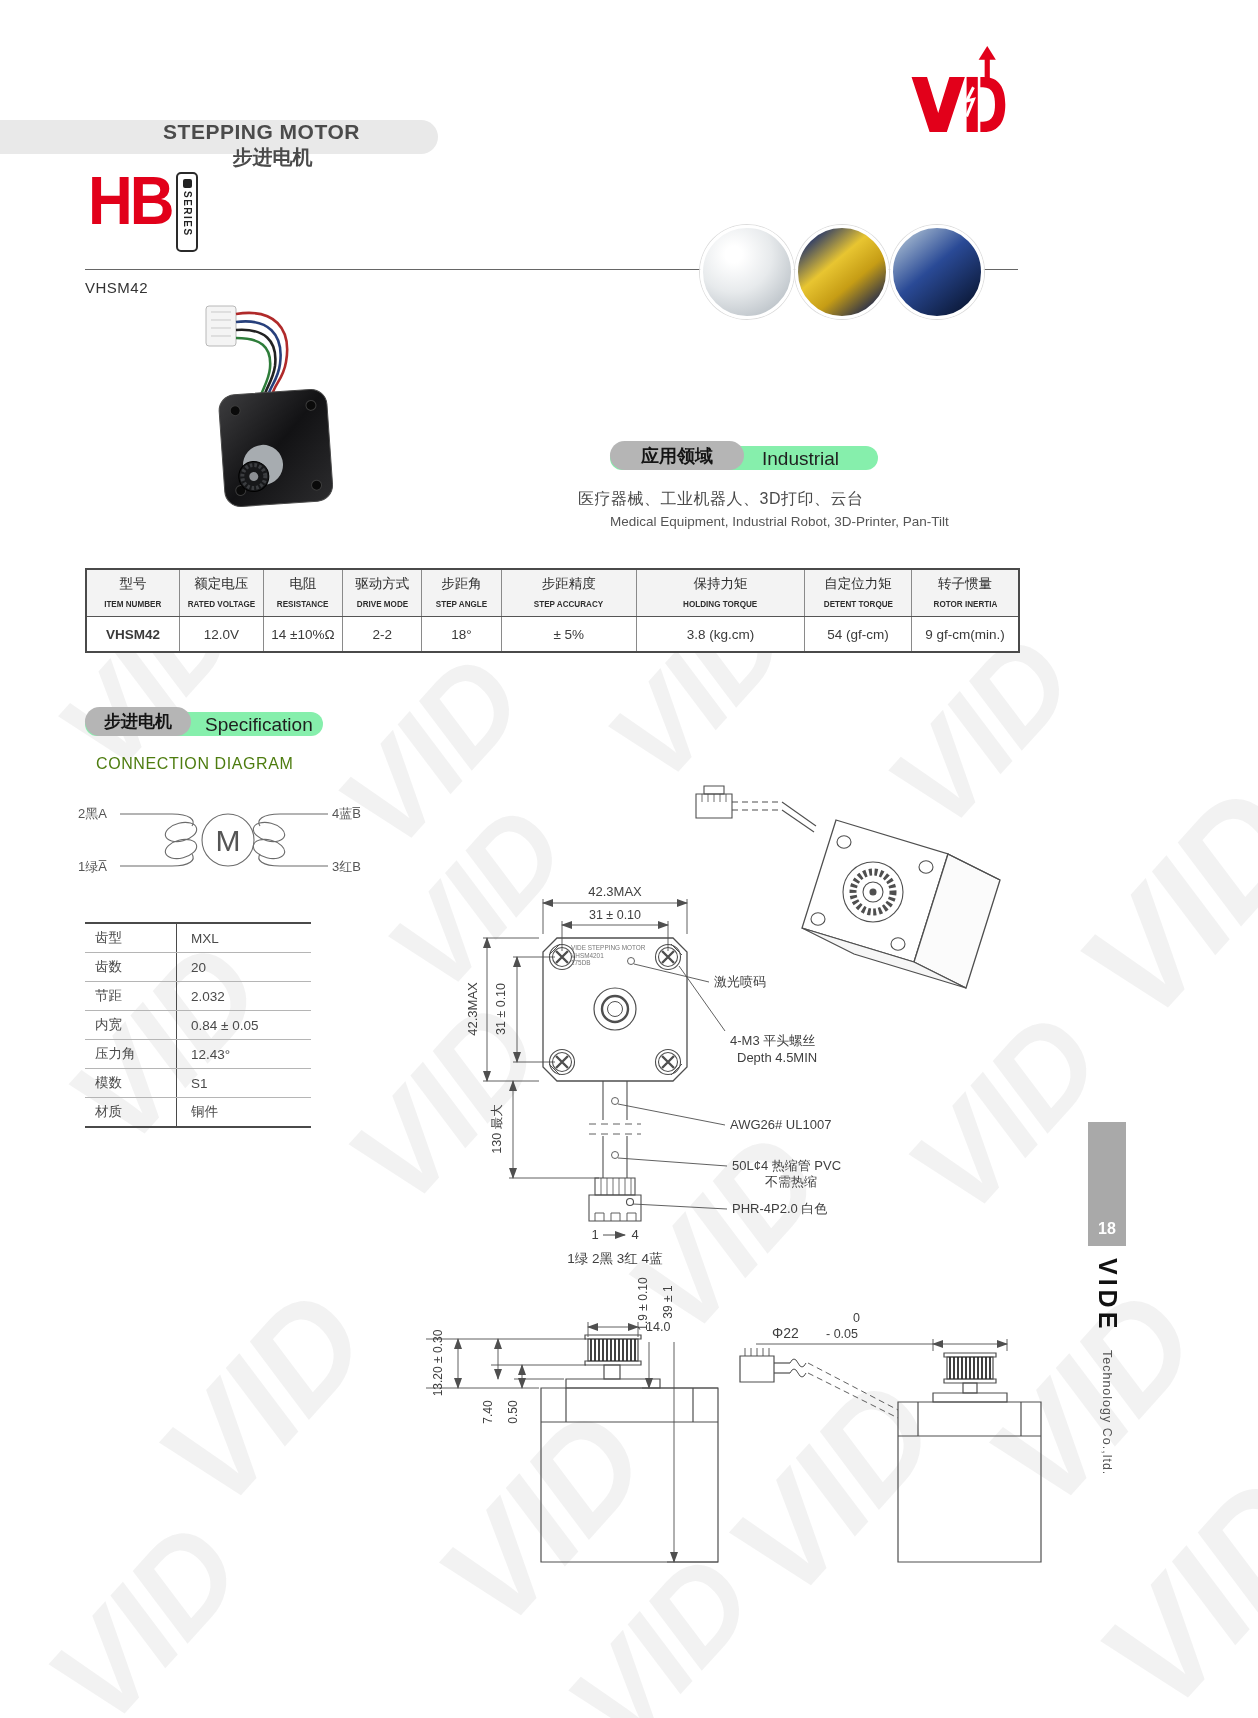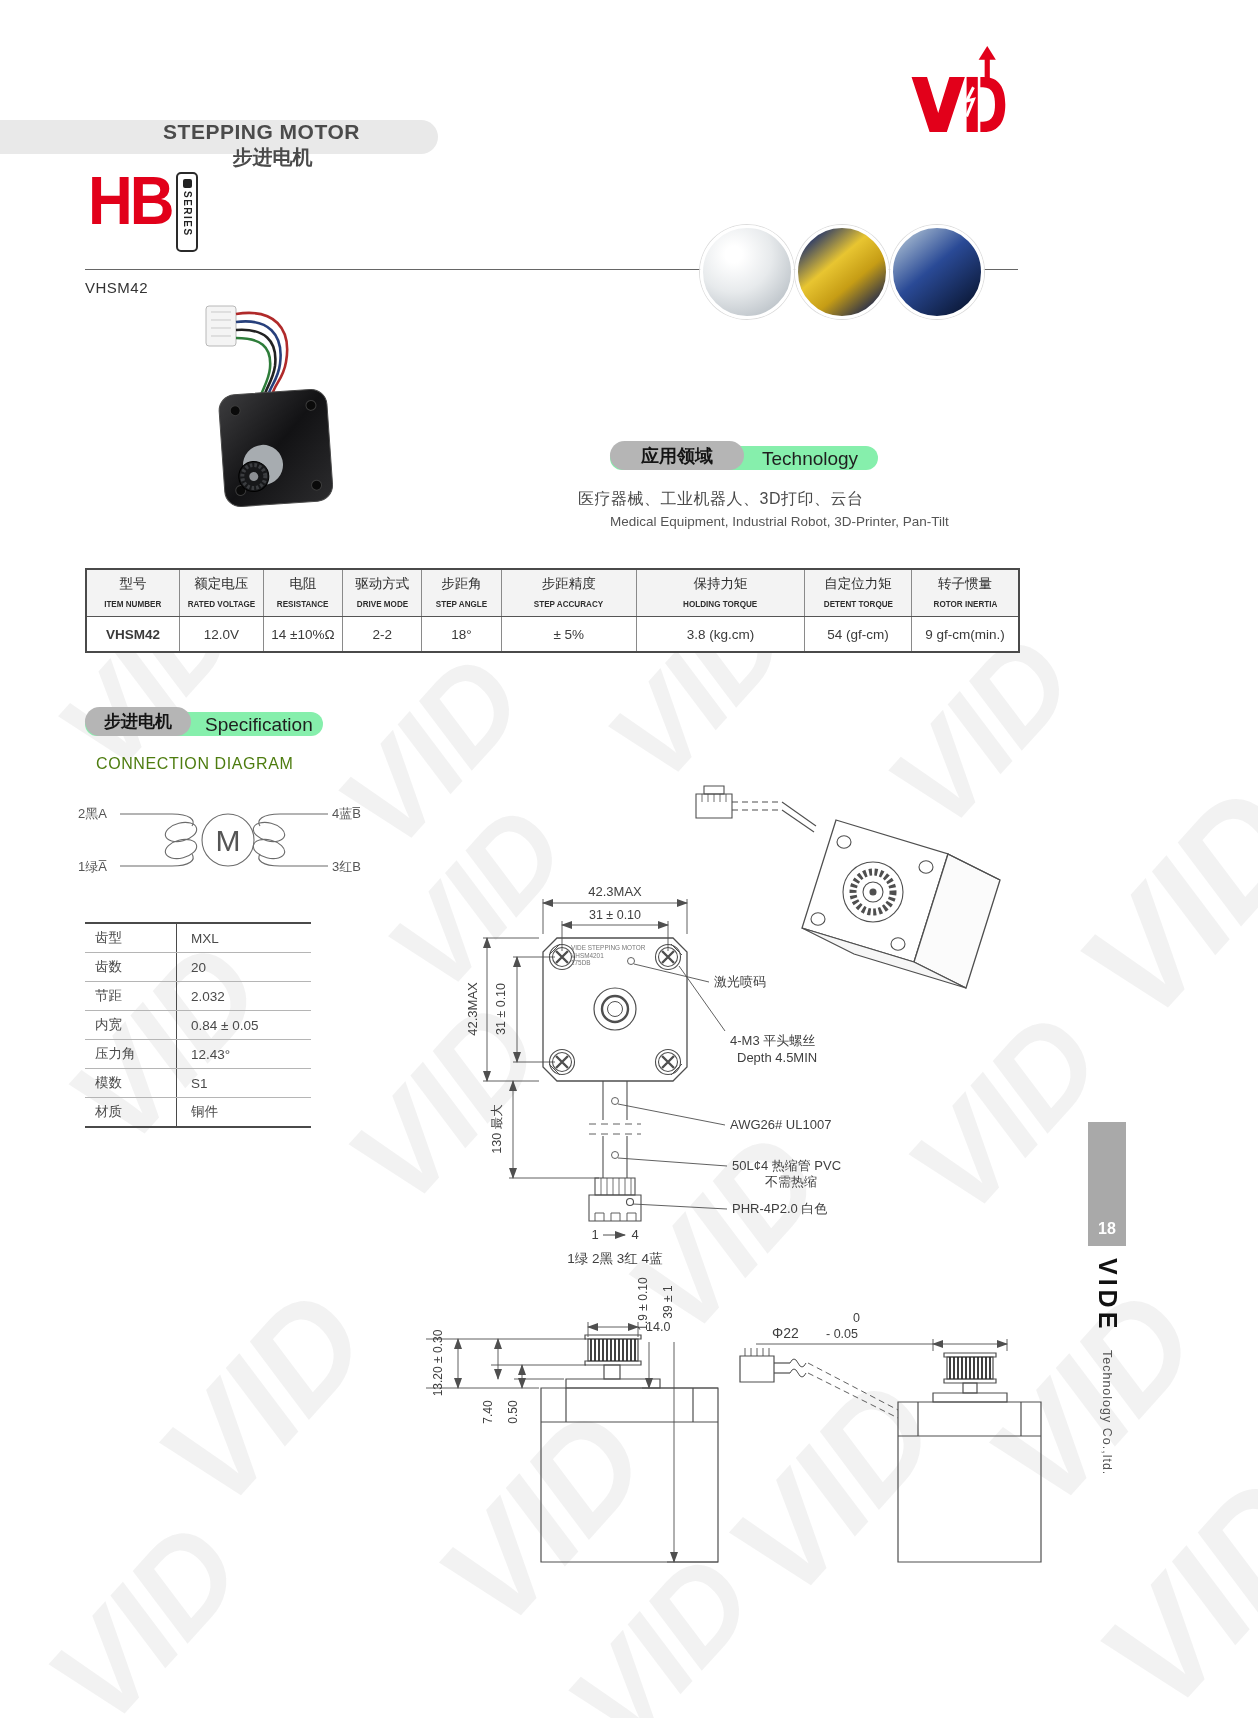--- a/index.html
+++ b/index.html
@@ -150,21 +150,21 @@
       <circle cx="48" cy="188" r="5" fill="#0a0a0a" stroke="#3c3c3c"></circle>
       <circle cx="72" cy="164" r="20" fill="#a7acb0" stroke="#7e8setga487" stroke-width="0"></circle>
       <circle cx="62" cy="175" r="15" fill="#17181a" stroke="#000"></circle>
       <circle cx="62" cy="175" r="11.5" fill="none" stroke="#3b3d40" stroke-width="4" stroke-dasharray="2.6,2"></circle>
       <circle cx="62" cy="175" r="4.5" fill="#8d9094"></circle>
     </g>
   </svg>
 
   <div class="abs pill" style="left:610px;top:446px;width:268px;">
     <div class="dark" style="width:134px;font-size:18px;">应用领域</div>
-    <div class="light-label" style="margin-left:18px;font-size:19px;">Technology</div>
+    <div class="light-label" style="margin-left:18px;font-size:19px;">Industrial</div>
   </div>
   <div class="abs app-cn">医疗器械、工业机器人、3D打印、云台</div>
   <div class="abs app-en">Medical Equipment, Industrial Robot, 3D-Printer, Pan-Tilt</div>
 
   <table class="abs spec-table">
     <colgroup>
       <col style="width:10%">
         <col style="width:9%">
         <col style="width:8.5%">
         <col style="width:8.5%">

